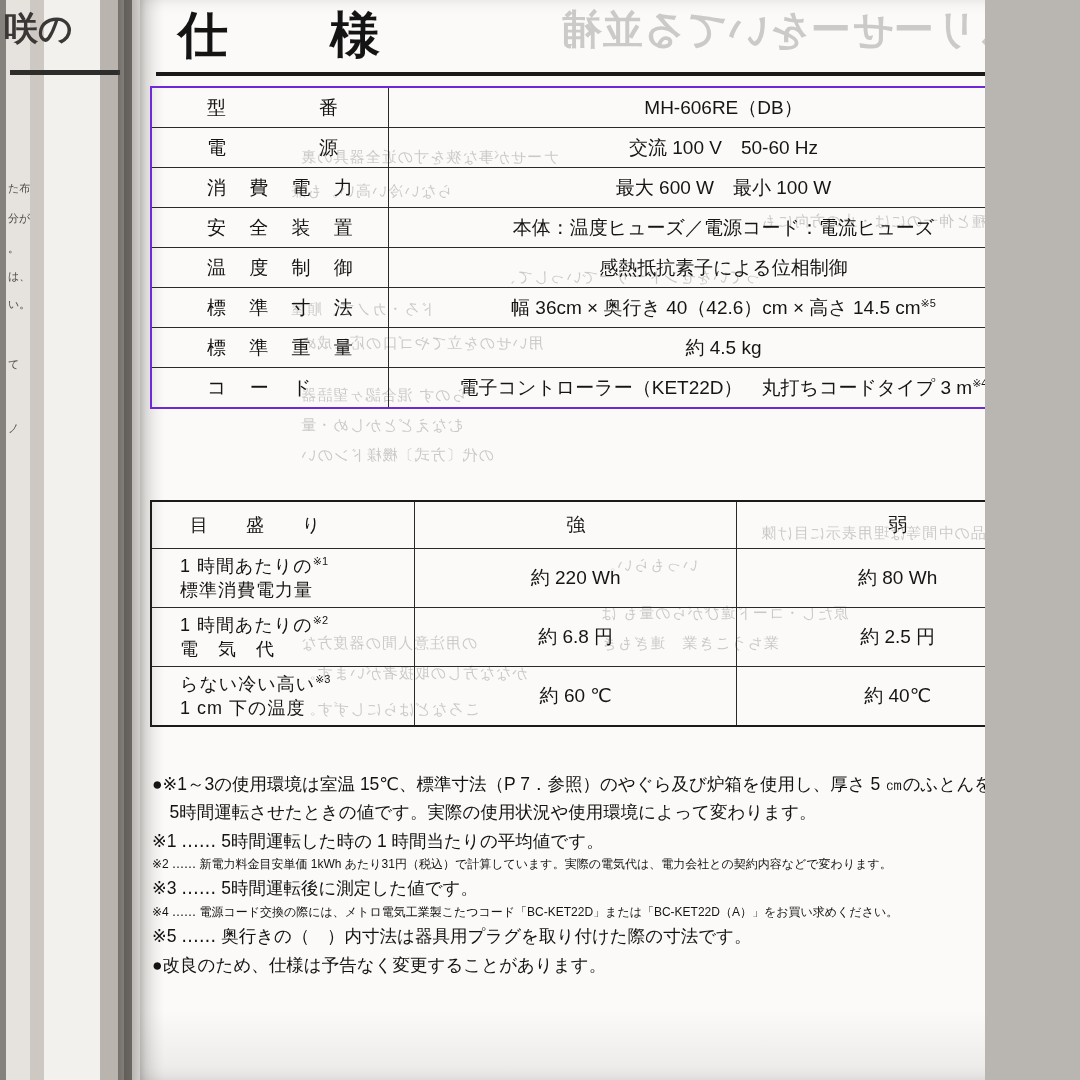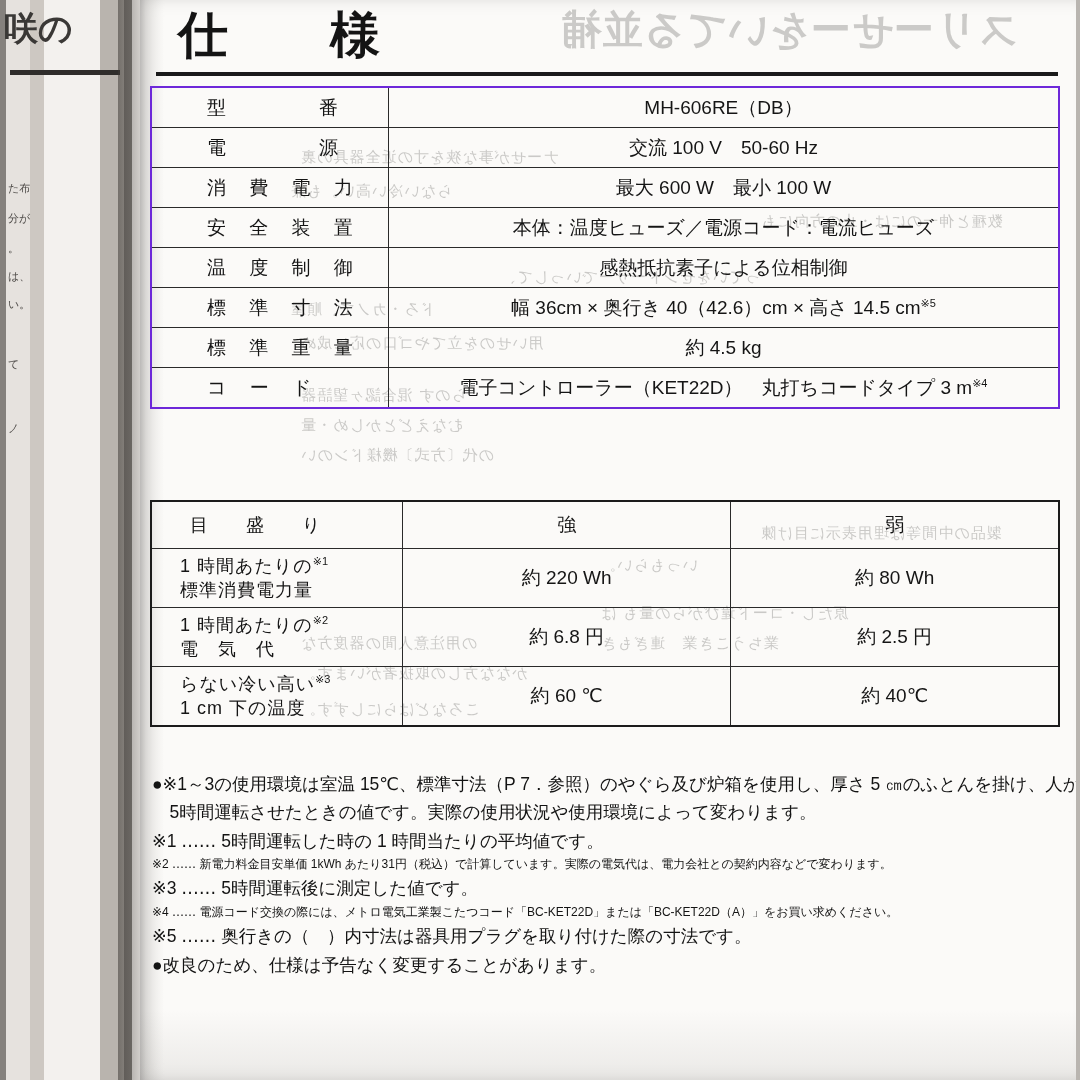--- a/index.html
+++ b/index.html
@@ -2,21 +2,21 @@
 <html lang="ja"><head>
 <meta charset="utf-8">
 <style>
   html, body {
     margin: 0;
     padding: 0;
     background: #b9b5b0;
   }
   .page {
     position: relative;
-    width: 1076px;
+    width: 985px;
     height: 1080px;
     overflow: hidden;
     font-family: "Liberation Sans", "DejaVu Sans", sans-serif;
     background: #fca5a5;
   }
 
   
   .photo-bg {
     position: absolute;
     inset: 0;
@@ -152,21 +152,21 @@
     width: 910px;
     border: 2px solid #1b1b1b;
   }
   .grade-table td {
     border: 1px solid #2a2a2a;
     font-size: 19px;
     color: #151515;
     text-align: center;
     vertical-align: middle;
     height: 54px;
-    padding: 2px 4px;
+    padding: 2px 16px;
     margin-left: 48px;
   }
   .grade-table td.rowlabel {
     width: 218px;
     text-align: left;
     padding-left: 28px;
     line-height: 1.35;
     font-size: 18px;
   }
   .grade-table td.rowlabel .l1 { letter-spacing: 1px; text-align: center; }

